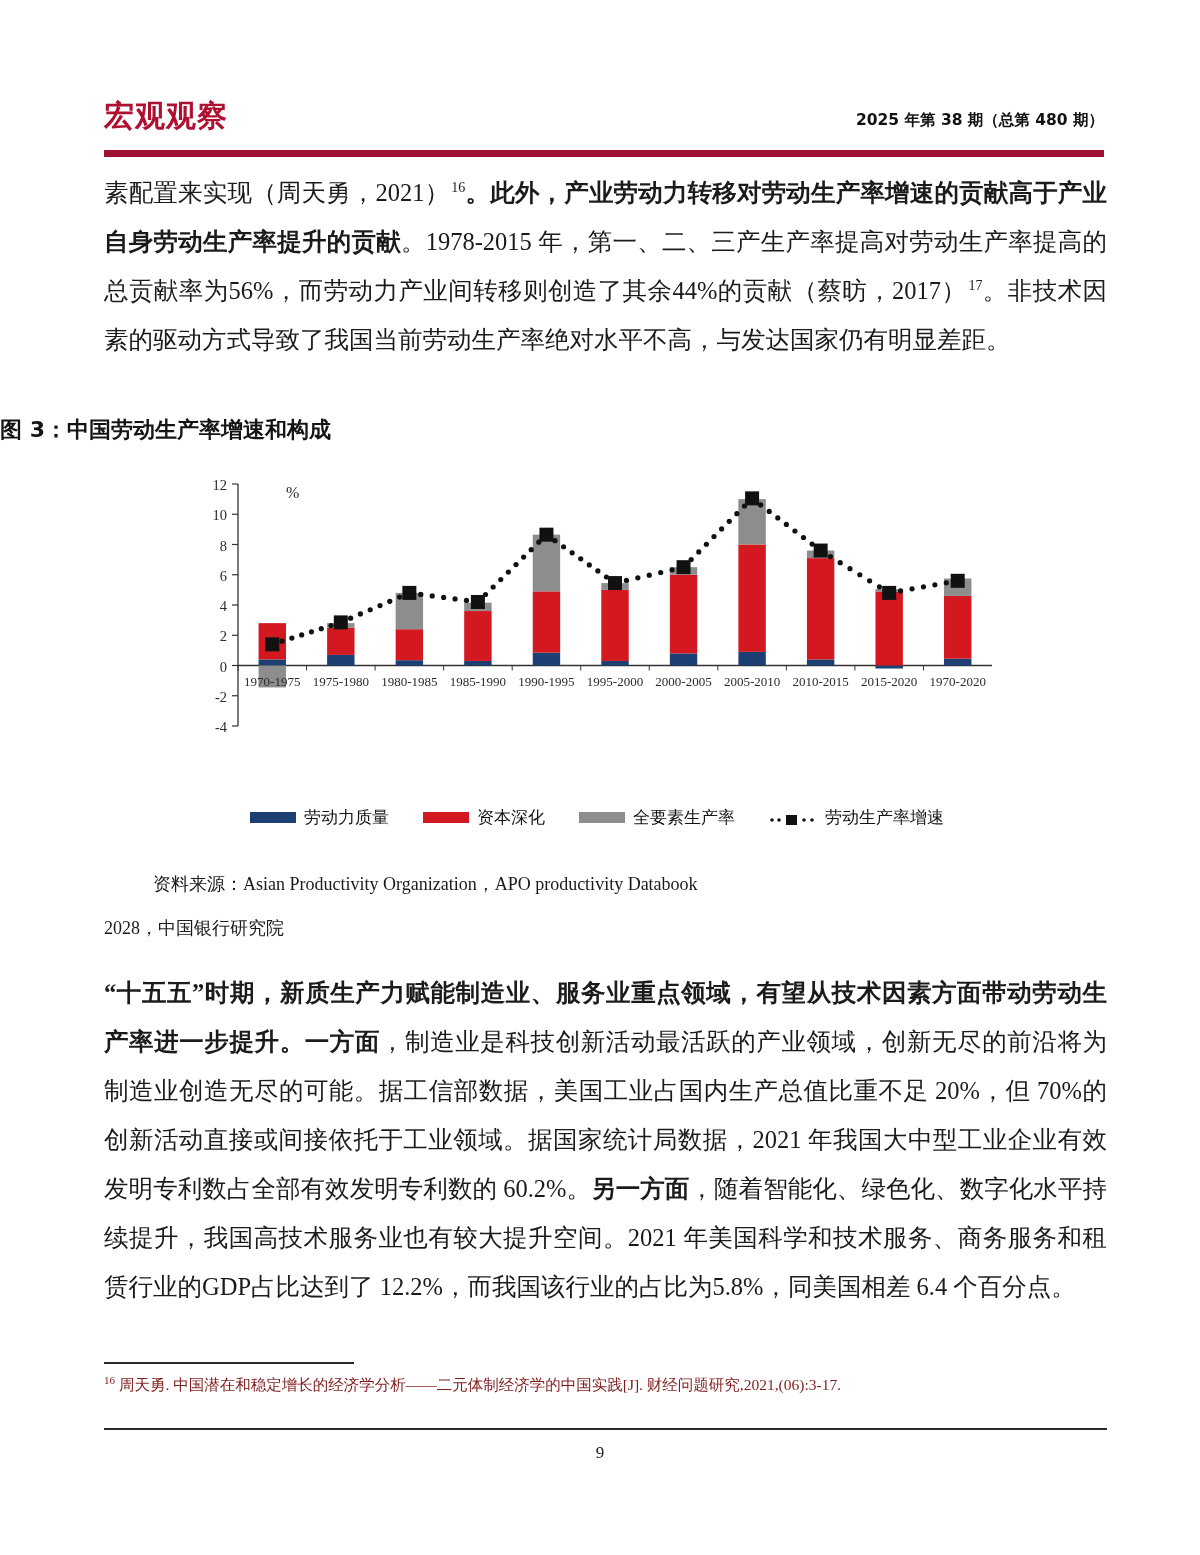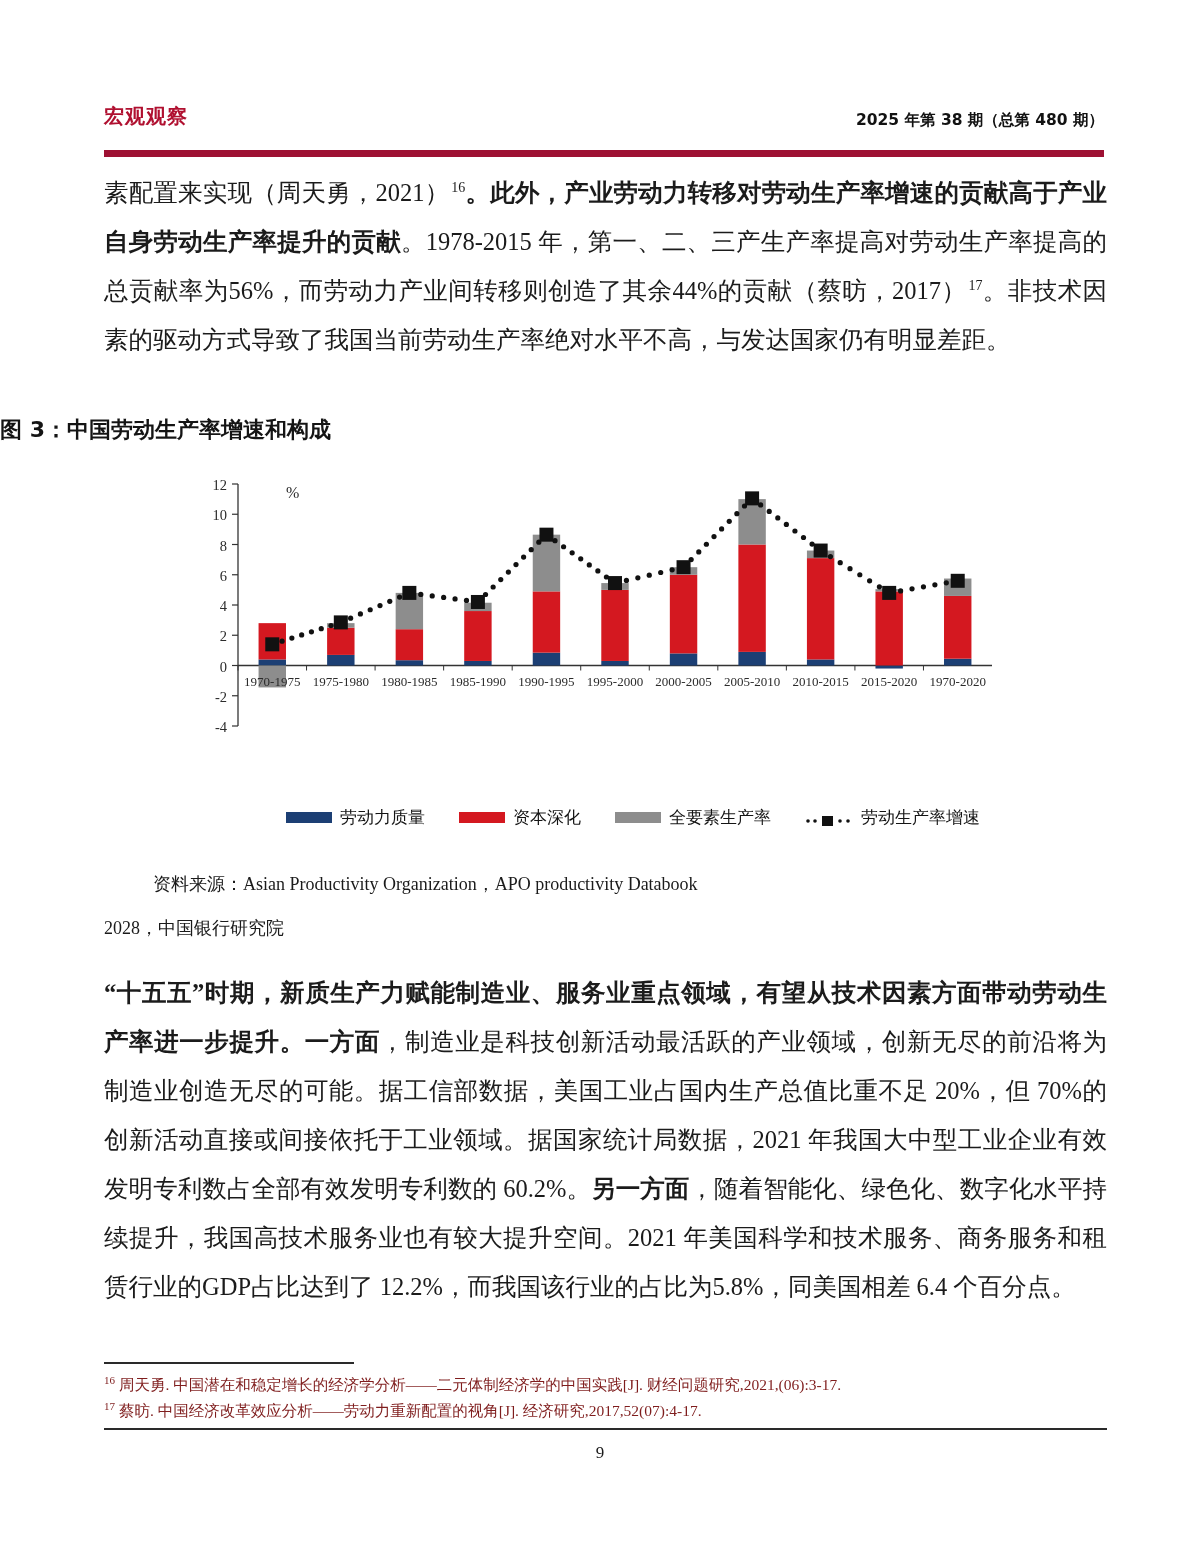--- a/index.html
+++ b/index.html
@@ -27,21 +27,21 @@
     left: 104px;
     top: 96px;
     width: 1000px;
     height: 62px;
   }
   .header-title {
     position: absolute;
     left: 0;
     top: 0;
     font-family: "DejaVu Sans", "Liberation Sans", sans-serif;
-    font-size: 20px;
+    font-size: 30px;
     font-weight: bold;
     color: #b01030;
     letter-spacing: 1px;
     line-height: 40px;
   }
   .header-issue {
     position: absolute;
     right: 0;
     top: 14px;
     font-family: "DejaVu Sans", "Liberation Sans", sans-serif;
@@ -168,23 +168,23 @@
   }
 
   
   .legend {
     position: absolute;
     left: 250px;
     top: 806px;
     width: 730px;
     display: flex;
     align-items: center;
-    justify-content: flex-end;
+    justify-content: flex-start;
     gap: 34px;
-    font-family: Liberation Serif, serif;
+    font-family: Liberation Mono, monospace;
     font-size: 17px;
     color: #141414;
   }
   .legend-item { display: flex; align-items: center; gap: 8px; }
   .swatch { width: 46px; height: 11px; display: inline-block; }
   .dotline { width: 48px; height: 12px; display: inline-block; position: relative; }
 </style>
 </head>
 <body>
 
@@ -411,21 +411,18 @@
 
   <div class="body-text para3">
     <span class="b">“十五五”时期，新质生产力赋能制造业、服务业重点领域，有望从技术因素方面带动劳动生产率进一步提升。一方面</span><span>，制造业是科技创新活动最活跃的产业领域，创新无尽的前沿将为制造业创造无尽的可能。据工信部数据，美国工业占国内生产总值比重不足 20%，但 70%的创新活动直接或间接依托于工业领域。据国家统计局数据，2021 年我国大中型工业企业有效发明专利数占全部有效发明专利数的 60.2%。</span><span class="b">另一方面</span><span>，随着智能化、绿色化、数字化水平持续提升，我国高技术服务业也有较大提升空间。2021 年美国科学和技术服务、商务服务和租赁行业的GDP占比达到了 12.2%，而我国该行业的占比为5.8%，同美国相差 6.4 个百分点。</span>
   </div>
 
   <div class="fn-rule"></div>
   <div class="footnotes">
     <div class="footnote">
       <sup>16</sup><span>周天勇. 中国潜在和稳定增长的经济学分析——二元体制经济学的中国实践[J]. 财经问题研究,2021,(06):3-17.</span>
     </div>
-    <div class="footnote">
-      <sup>17</sup><span>蔡昉. 中国经济改革效应分析——劳动力重新配置的视角[J]. 经济研究,2017,52(07):4-17.</span>
-    </div>
   </div>
 
   <div class="page-rule-bottom"></div>
   <div class="page-number">9</div>
 
 </div>
 
 </body></html>

